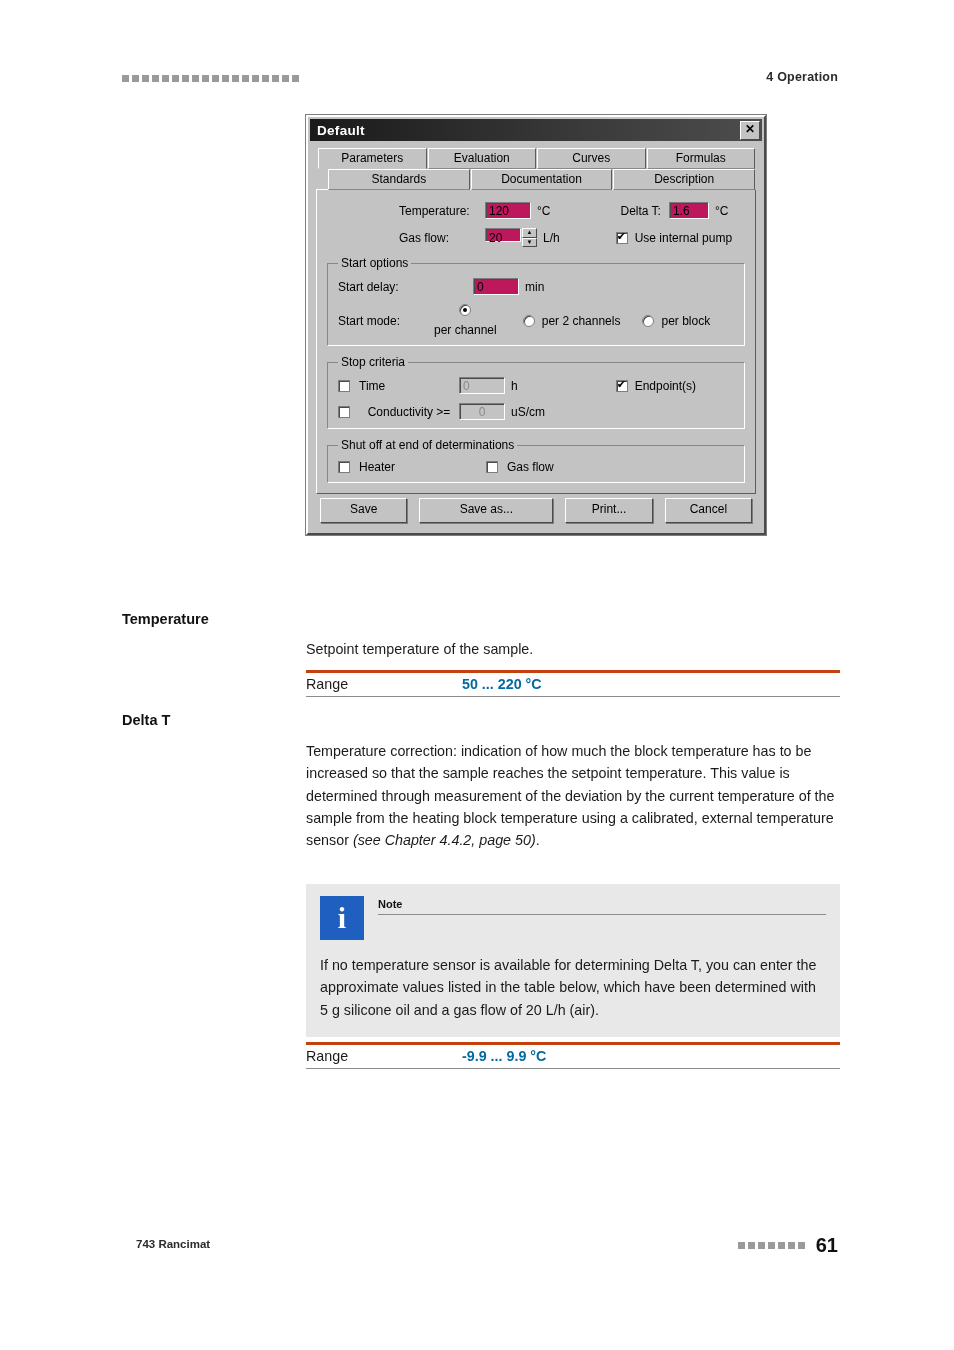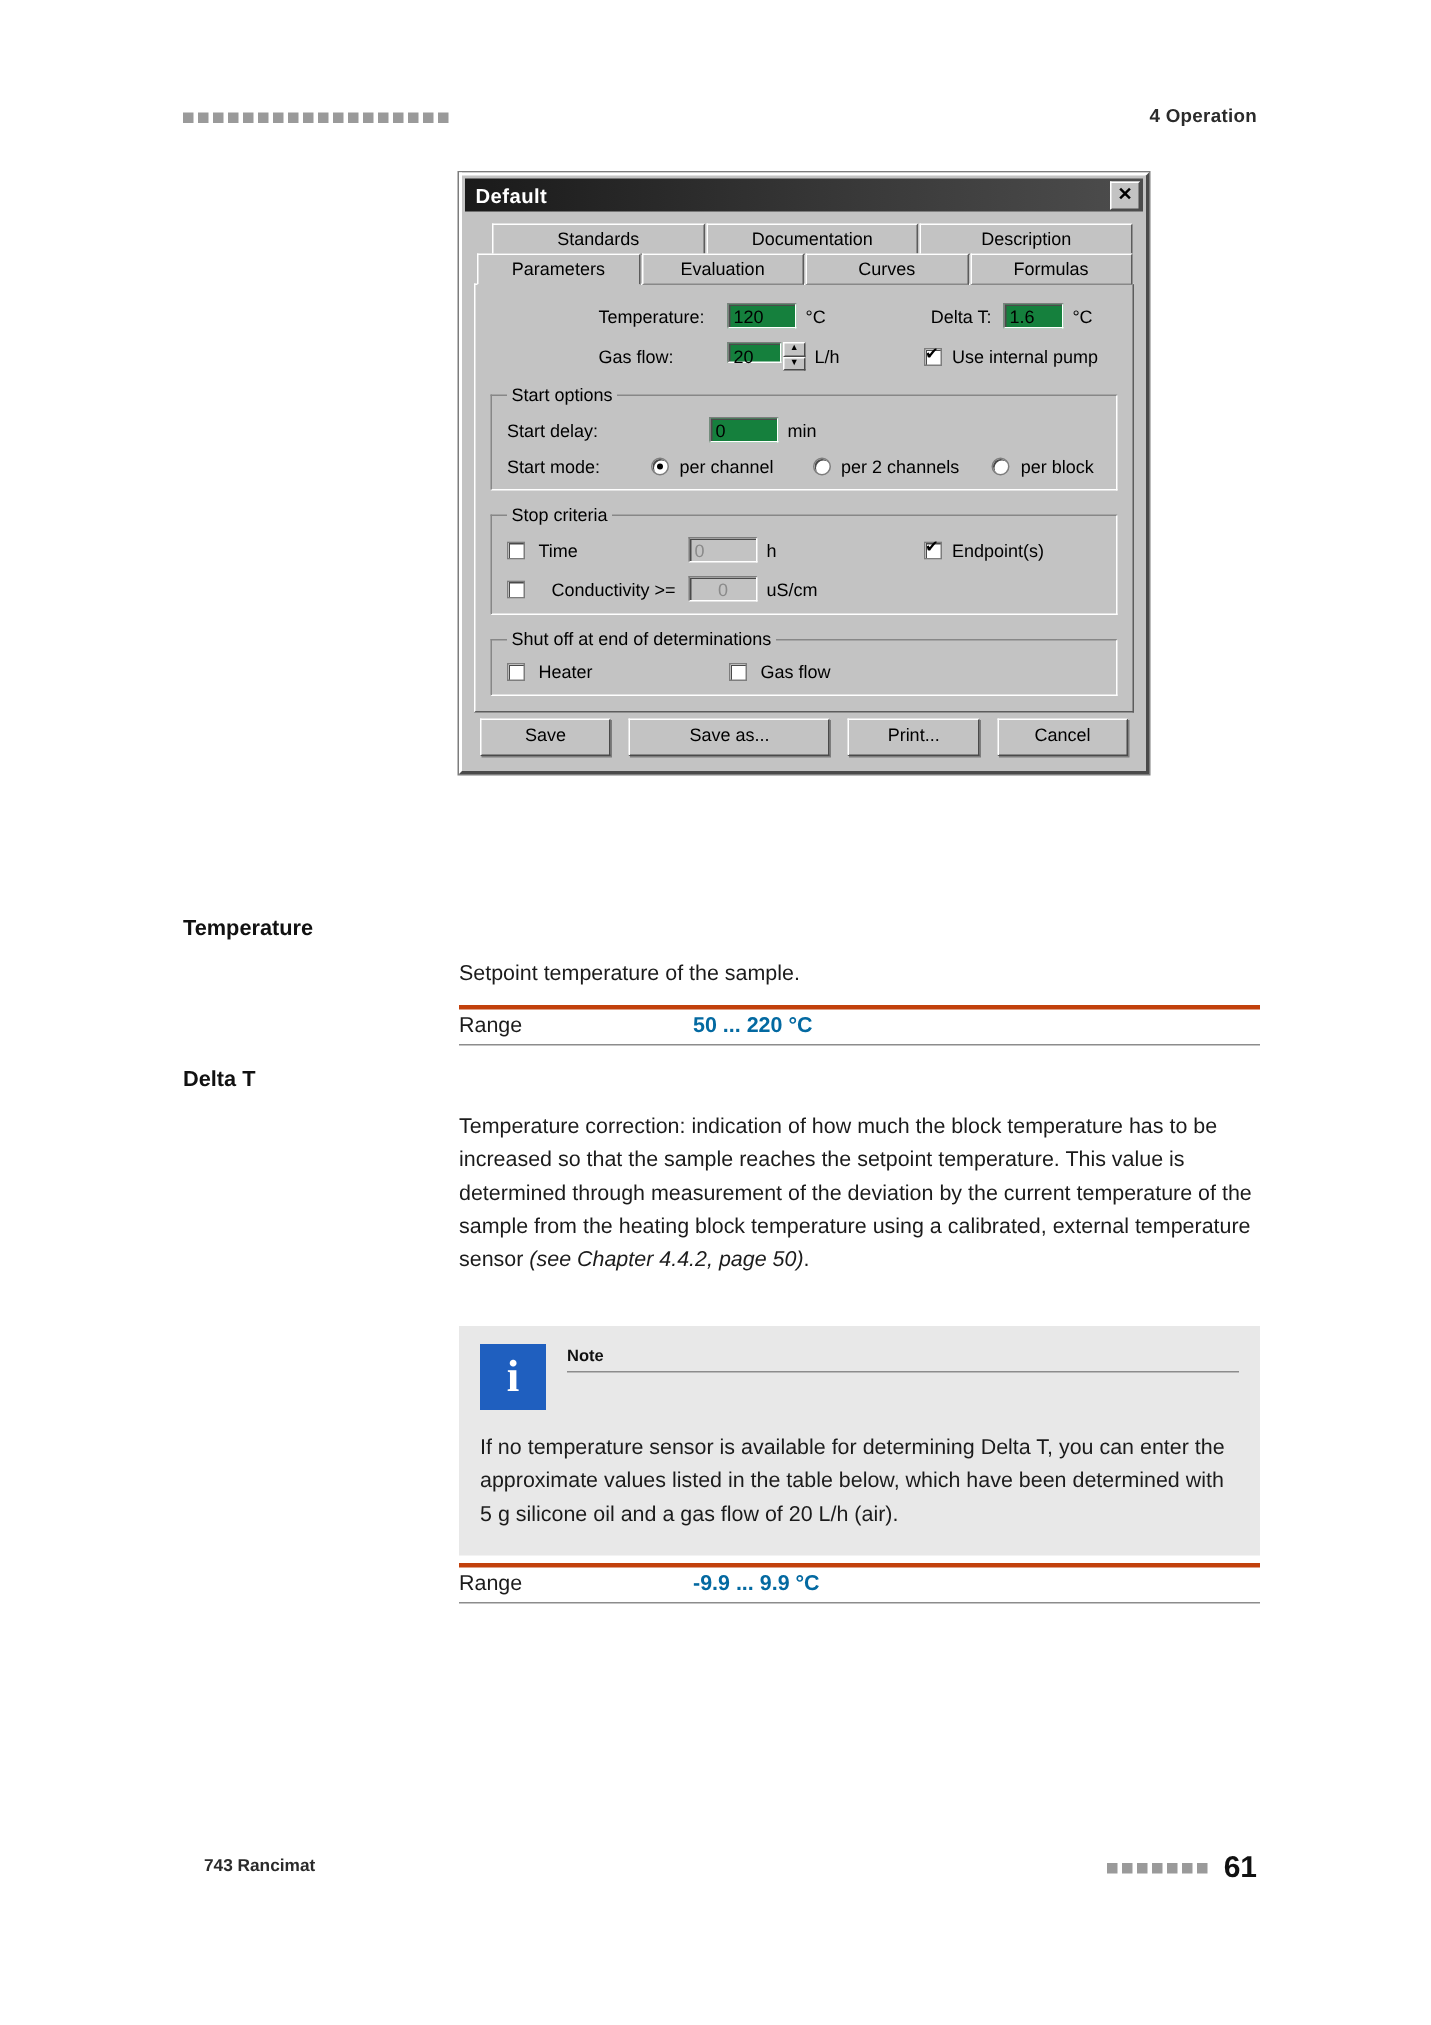--- a/index.html
+++ b/index.html
@@ -136,21 +136,21 @@
   .row {
     display: flex;
     align-items: center;
     margin-bottom: 9px;
   }
   .lbl {
     font-size: 12px;
     color: #000;
   }
   .field {
-    background: #15803d;
+    background: #be185d;
     border: 1px solid #7d7d7d;
     border-right-color: #ffffff;
     border-bottom-color: #ffffff;
     box-shadow: inset 1px 1px 0 #4a4a4a;
     height: 17px;
     line-height: 17px;
     padding: 0 3px;
     font-size: 12px;
     color: #000;
     box-sizing: border-box;
@@ -382,30 +382,30 @@
 
 <div class="dialog">
 
   <div class="titlebar">
     <div class="titlebar-text">Default</div>
     <div class="close-btn">✕</div>
   </div>
 
   <div class="dialog-body">
 
-    <div class="tab-row row1">
-      <div class="tab">Standards</div>
-      <div class="tab">Documentation</div>
-      <div class="tab">Description</div>
-    </div>
     <div class="tab-row row2">
       <div class="tab active">Parameters</div>
       <div class="tab">Evaluation</div>
       <div class="tab">Curves</div>
       <div class="tab">Formulas</div>
+    </div>
+    <div class="tab-row row1">
+      <div class="tab">Standards</div>
+      <div class="tab">Documentation</div>
+      <div class="tab">Description</div>
     </div>
 
     <div class="tab-panel">
 
       <div class="row" style="padding-left:72px;">
         <div class="lbl" style="width:86px;">Temperature:</div>
         <div class="field" style="width:46px;">120</div>
         <div class="unit">°C</div>
         <div class="lbl" style="margin-left:70px;text-align:center;">Delta T:</div>
         <div class="field" style="width:40px;margin-left:8px;">1.6</div>
@@ -430,21 +430,21 @@
 
       <fieldset class="group">
         <legend>Start options</legend>
         <div class="row">
           <div class="lbl" style="width:135px;">Start delay:</div>
           <div class="field" style="width:46px;">0</div>
           <div class="unit">min</div>
         </div>
         <div class="row" style="margin-bottom:0;">
           <div class="lbl" style="width:96px;">Start mode:</div>
-          <div style="display:flex;align-items:center;gap:7px;">
+          <div style="display:flex;align-items:center;gap:7px;flex-direction:column;">
             <span class="radio checked"></span>
             <span class="lbl">per channel</span>
           </div>
           <div style="display:flex;align-items:center;gap:7px;margin-left:26px;">
             <span class="radio"></span>
             <span class="lbl">per 2 channels</span>
           </div>
           <div style="display:flex;align-items:center;gap:7px;margin-left:22px;">
             <span class="radio"></span>
             <span class="lbl">per block</span>

